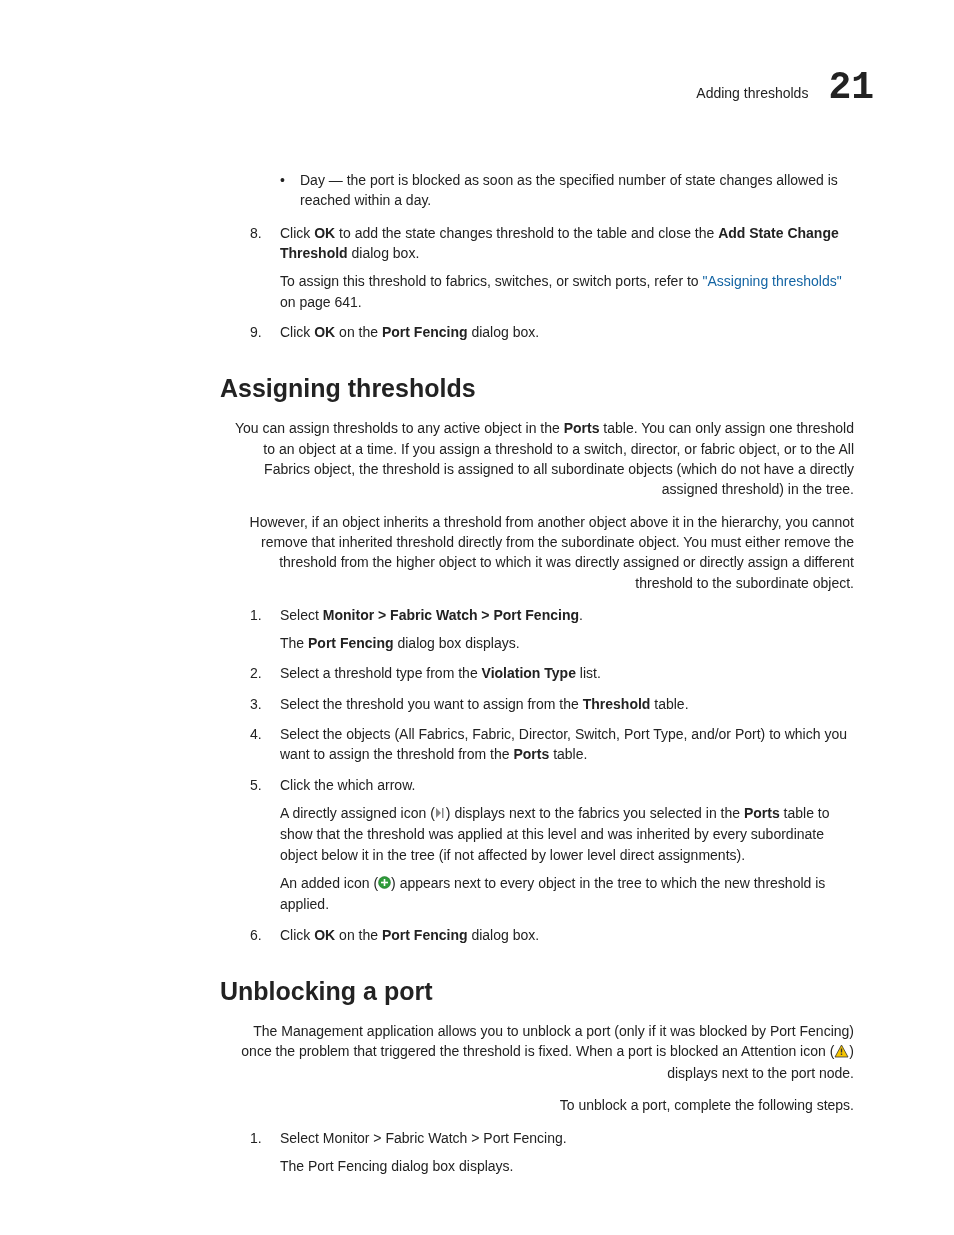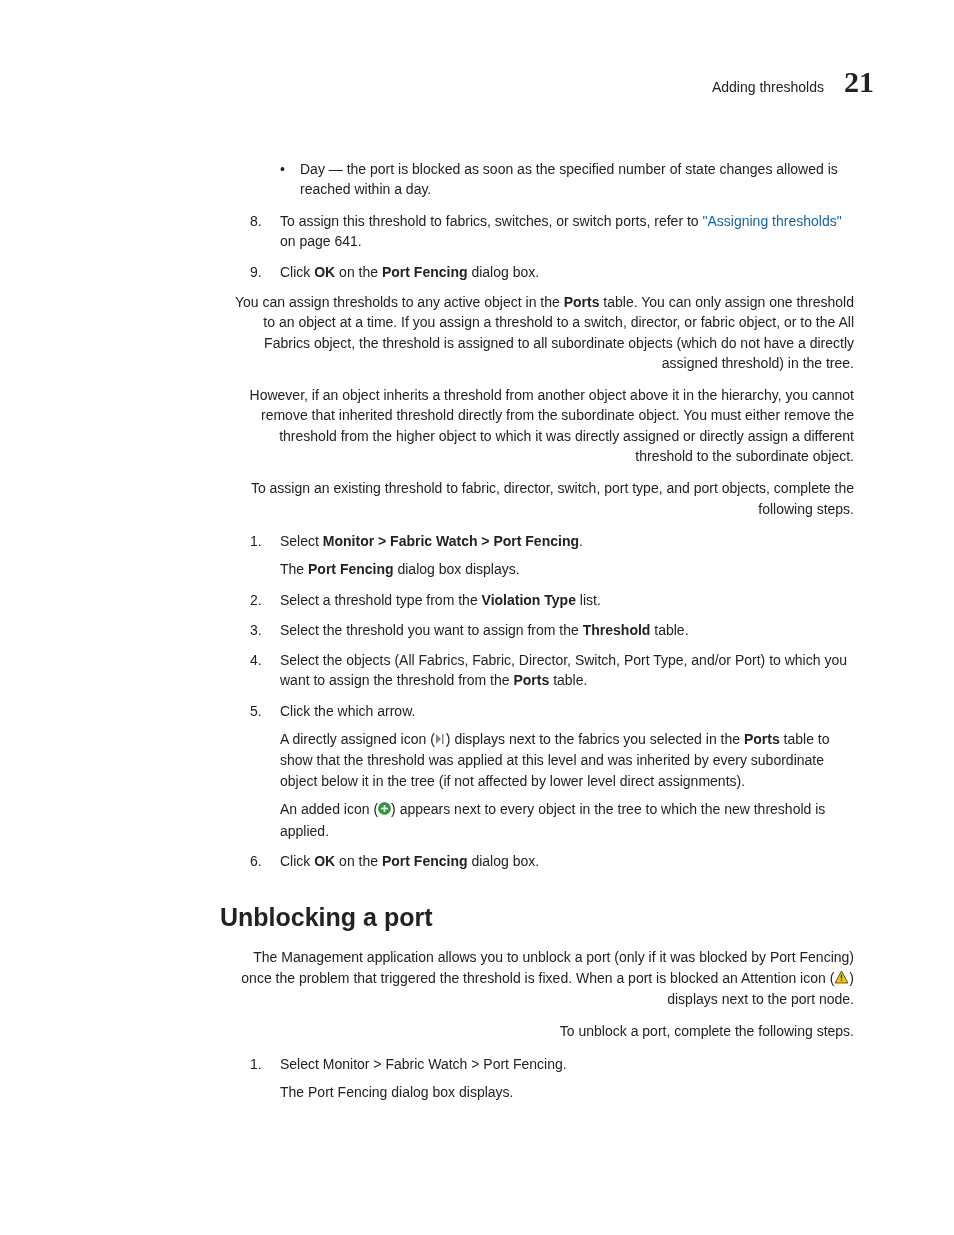--- a/index.html
+++ b/index.html
@@ -19,23 +19,23 @@
     padding: 60px 80px 21px 80px;
   }
   .header {
     display: flex;
     justify-content: flex-end;
     align-items: baseline;
     gap: 20px;
     margin-bottom: 55px;
   }
   .header-chapter {
-    font-size: 30px;
+    font-size: 38px;
     font-weight: bold;
-    font-family: Liberation Serif, serif;
+    font-family: Liberation Mono, monospace;
   }
   .content {
     padding-left: 140px;
     padding-right: 20px;
   }
   .list-block {
     padding-left: 170px;
     padding-right: 20px;
   }
   ol.numbered {
@@ -113,37 +113,40 @@
     <ol class="numbered">
       <li style="margin-bottom:12px;">
         <ul class="bullet" style="margin-left:0;">
           <li>Day — the port is blocked as soon as the specified number of state changes allowed is reached within a day.</li>
         </ul>
       </li>
     </ol>
     <ol class="numbered">
       <li>
         <span class="num">8.</span>
+        <div>
+          <span>Click </span><span class="bold">OK</span><span> to add the state changes threshold to the table and close the </span><span class="bold">Add State Change Threshold</span><span> dialog box.</span>
+        </div>
         <div class="sub">
           <span>To assign this threshold to fabrics, switches, or switch ports, refer to </span><a class="link">"Assigning thresholds"</a><span> on page 641.</span>
         </div>
       </li>
       <li>
         <span class="num">9.</span>
         <span>Click </span><span class="bold">OK</span><span> on the </span><span class="bold">Port Fencing</span><span> dialog box.</span>
       </li>
     </ol>
   </div>
 
   <div class="content">
+    <h2 class="section">Assigning thresholds</h2>
     <p class="para">
       <span>You can assign thresholds to any active object in the </span><span class="bold">Ports</span><span> table. You can only assign one threshold to an object at a time. If you assign a threshold to a switch, director, or fabric object, or to the All Fabrics object, the threshold is assigned to all subordinate objects (which do not have a directly assigned threshold) in the tree.</span>
     </p>
     <p class="para">However, if an object inherits a threshold from another object above it in the hierarchy, you cannot remove that inherited threshold directly from the subordinate object. You must either remove the threshold from the higher object to which it was directly assigned or directly assign a different threshold to the subordinate object.</p>
-    <p class="para">To assign an existing threshold to fabric, director, switch, port type, and port objects, complete the following steps.</p>
   </div>
 
   <div class="list-block">
     <ol class="numbered">
       <li>
         <span class="num">1.</span>
         <span>Select </span><span class="bold">Monitor &gt; Fabric Watch &gt; Port Fencing</span><span>.</span>
         <div class="sub">
           <span>The </span><span class="bold">Port Fencing</span><span> dialog box displays.</span>
         </div>

